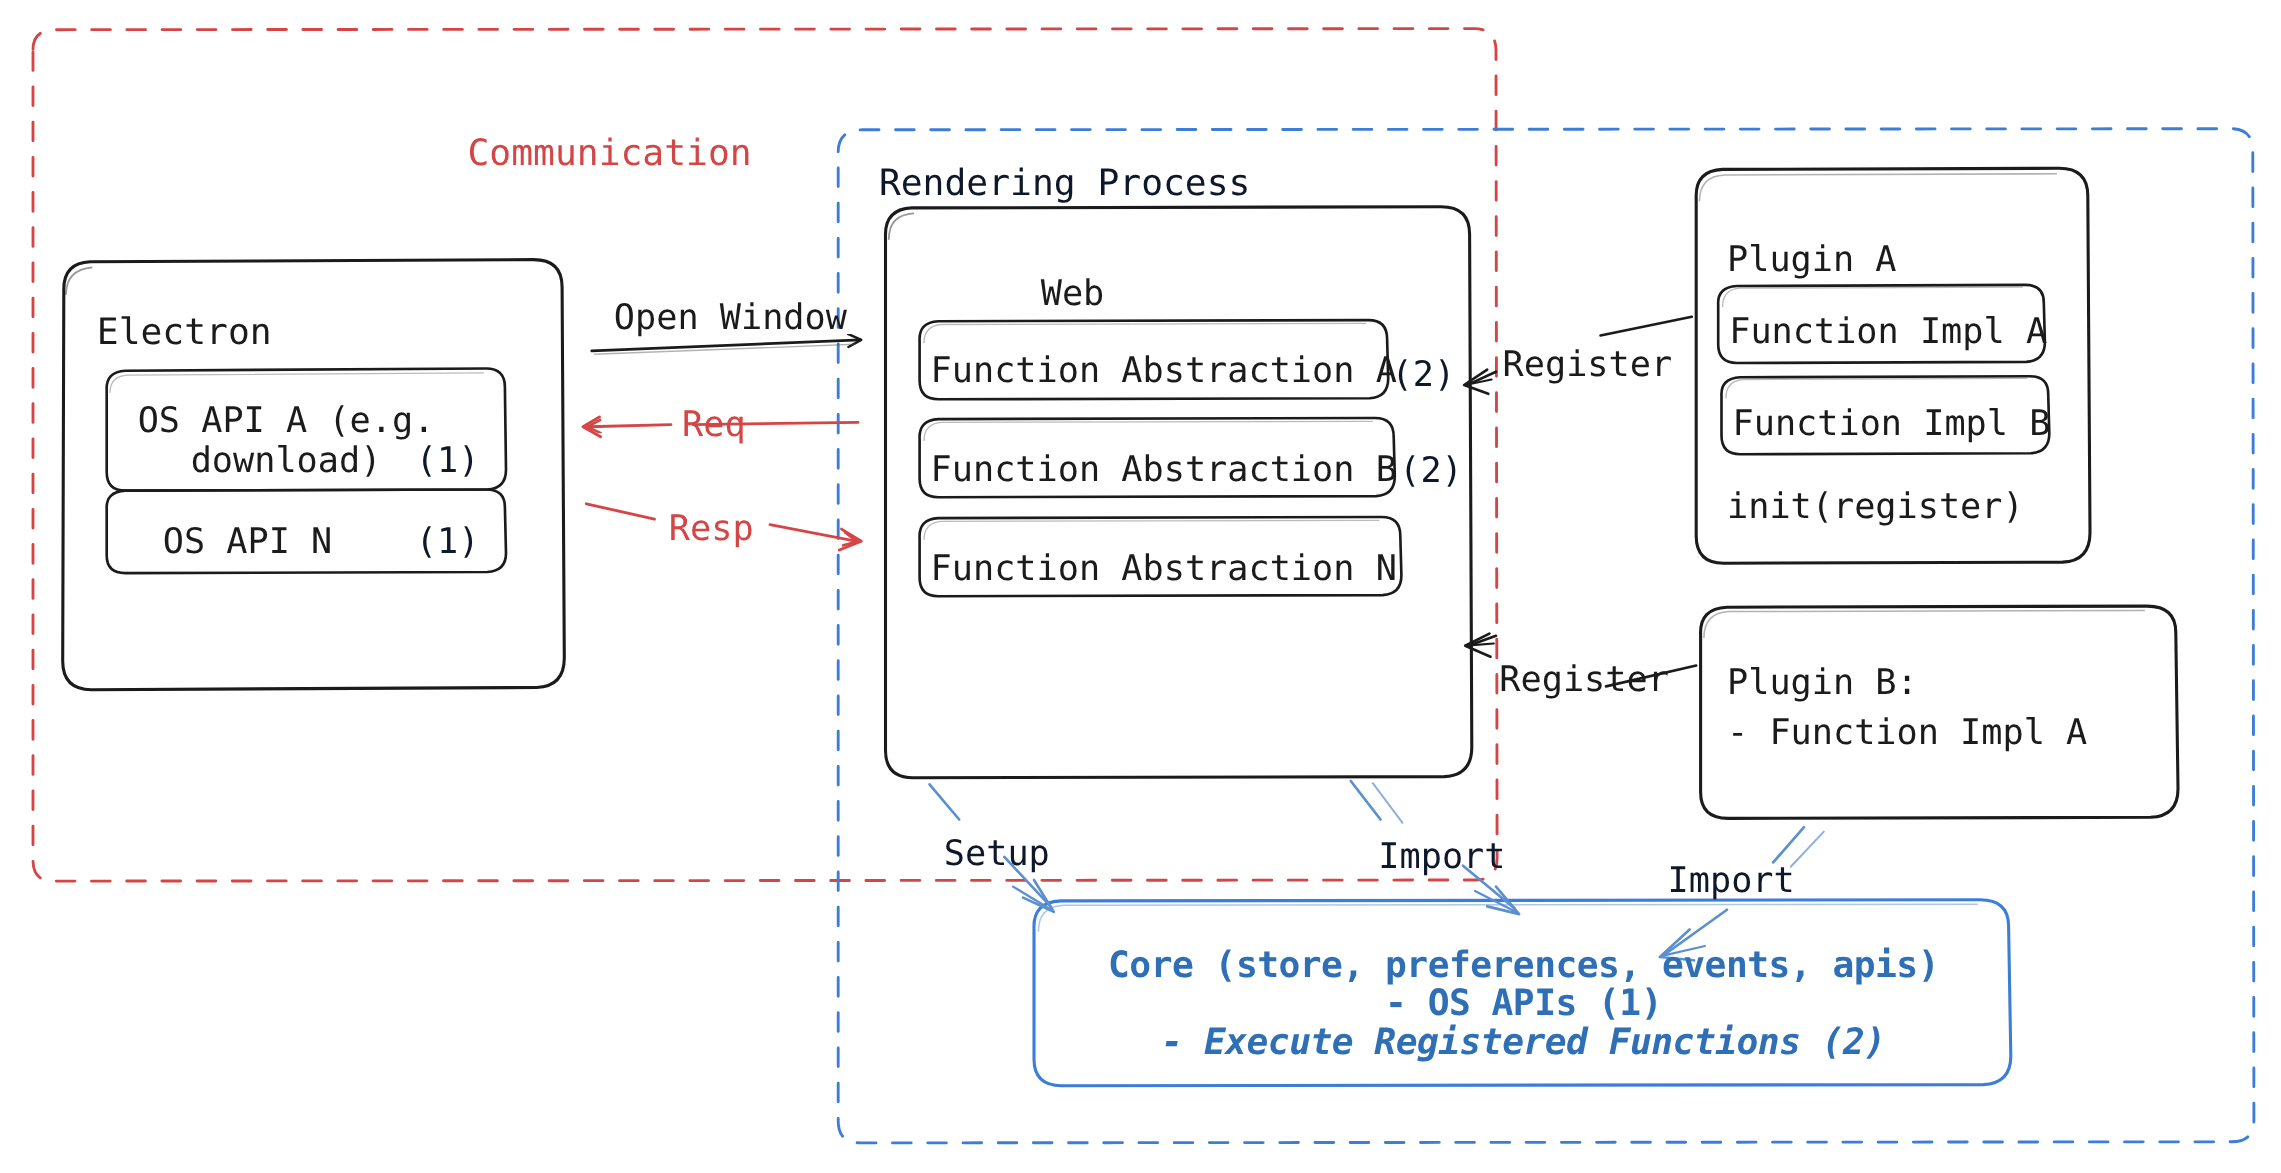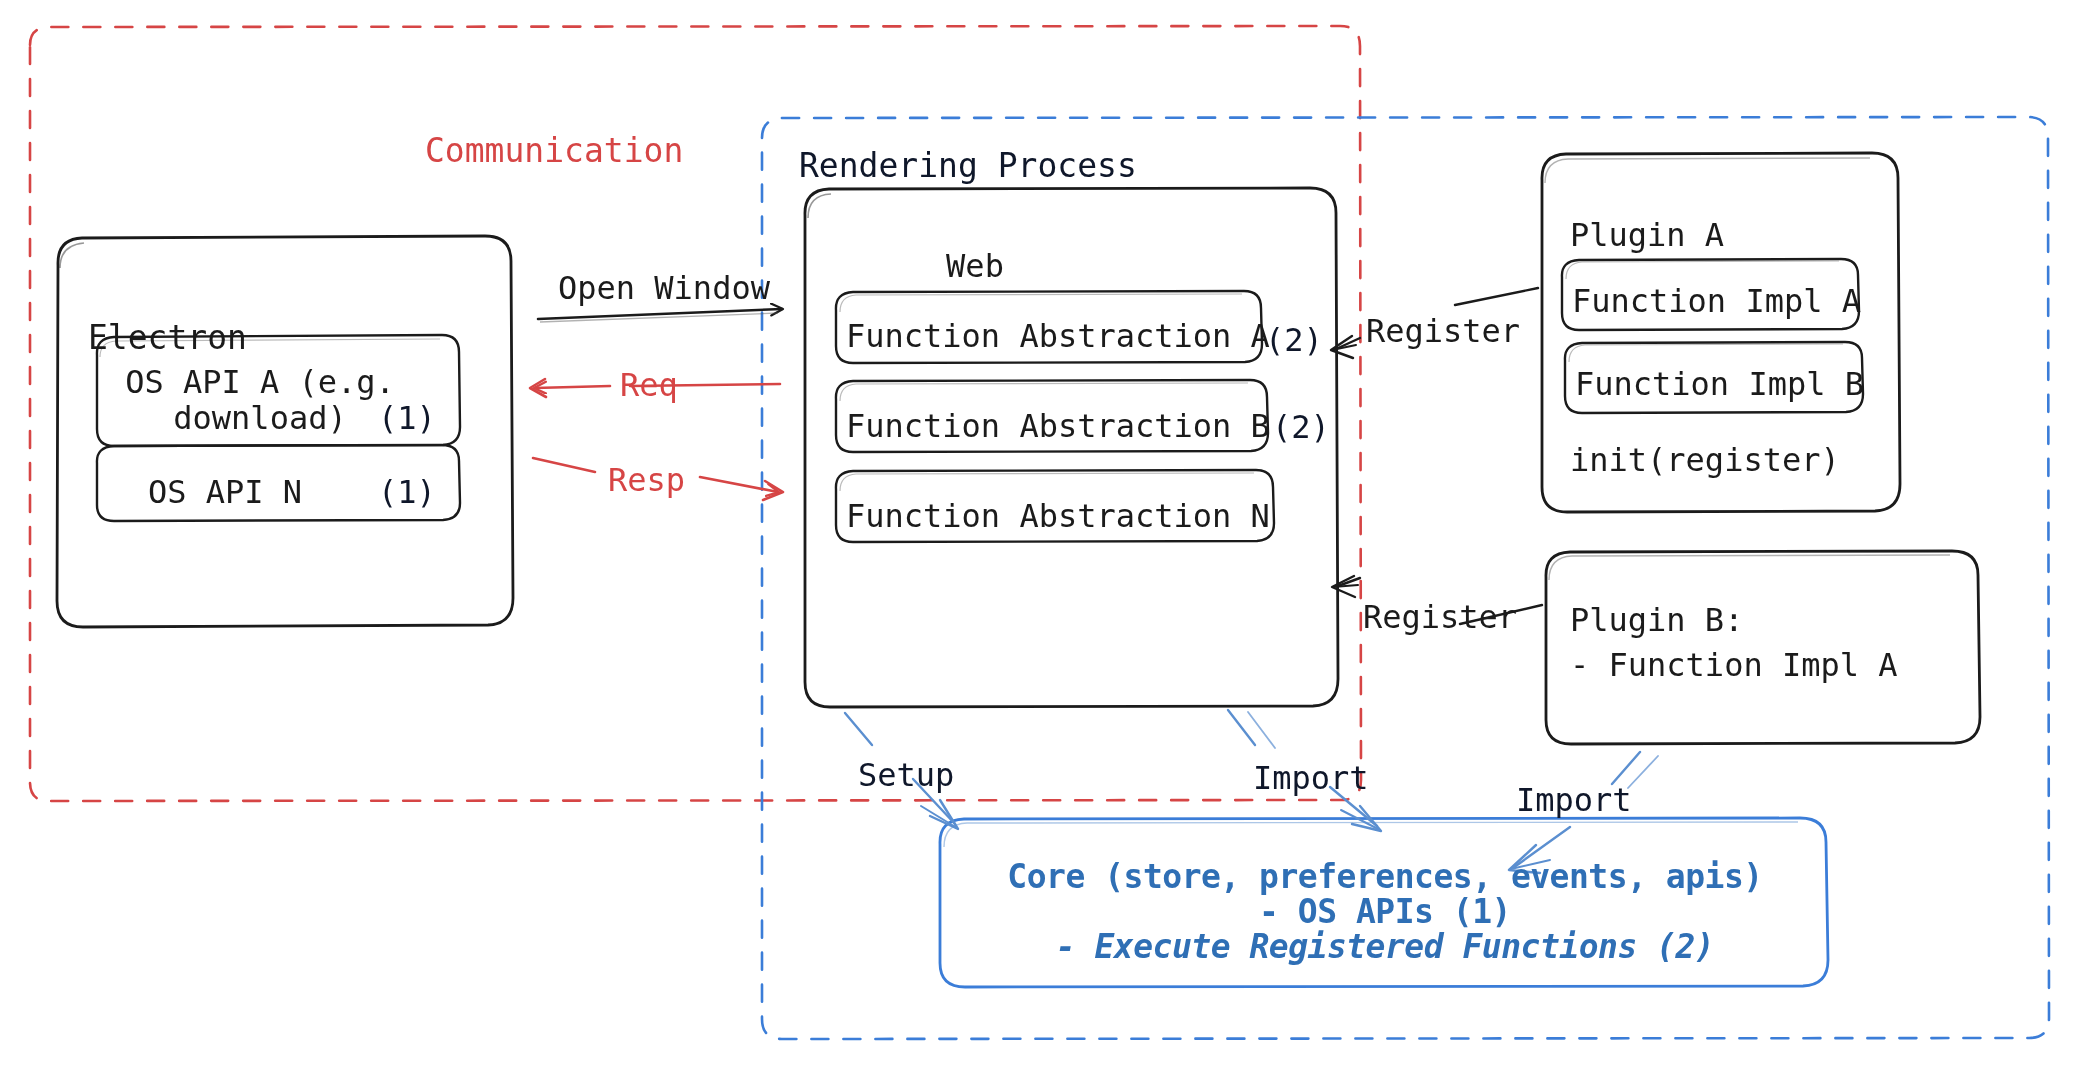--- a/index.html
+++ b/index.html
@@ -179,25 +179,25 @@
 
     <g>
       <path d="M1640,752 L1612,784" fill="none" stroke="#5b8fd0" stroke-width="2.4" stroke-linecap="round"></path>
       <path d="M1658,756 L1628,788" fill="none" stroke="#5b8fd0" stroke-width="1.8" opacity="0.7" stroke-linecap="round"></path>
       <path d="M1570,827 L1513,868" fill="none" stroke="#5b8fd0" stroke-width="2.4" stroke-linecap="round"></path>
       <path d="M1536,845 L1509,870 L1540,873" fill="none" stroke="#5b8fd0" stroke-width="2.4" stroke-linecap="round" stroke-linejoin="round"></path>
       <path d="M1511,869 L1550,860" fill="none" stroke="#5b8fd0" stroke-width="2" stroke-linecap="round"></path>
     </g>
   </svg>
 
-  <div class="lbl red s33" style="left:425px; top:118px;margin-top:12px;">Communication</div>
+  <div class="lbl red s33" style="left:425px; top:118px;">Communication</div>
 
   <div class="lbl blue s33" style="left:799px; top:145px;">Rendering Process</div>
 
-  <div class="lbl black s33" style="left:88px; top:281px;margin-top:36px;">Electron</div>
+  <div class="lbl black s33" style="left:88px; top:281px;">Electron</div>
 
   <div class="lbl black s32 ctr" style="left:110px; top:362px; width:300px;">OS API A (e.g.</div>
   <div class="lbl black s32 ctr" style="left:110px; top:398px; width:300px;">download)</div>
   <div class="lbl blue s32" style="left:378px; top:398px;">(1)</div>
 
   <div class="lbl black s32 ctr" style="left:110px; top:472px; width:230px;">OS API N</div>
   <div class="lbl blue s32" style="left:378px; top:472px;">(1)</div>
 
   <div class="lbl black s32" style="left:558px; top:268px;">Open Window</div>
   <div class="lbl red s32" style="left:620px; top:365px;">Req</div>

